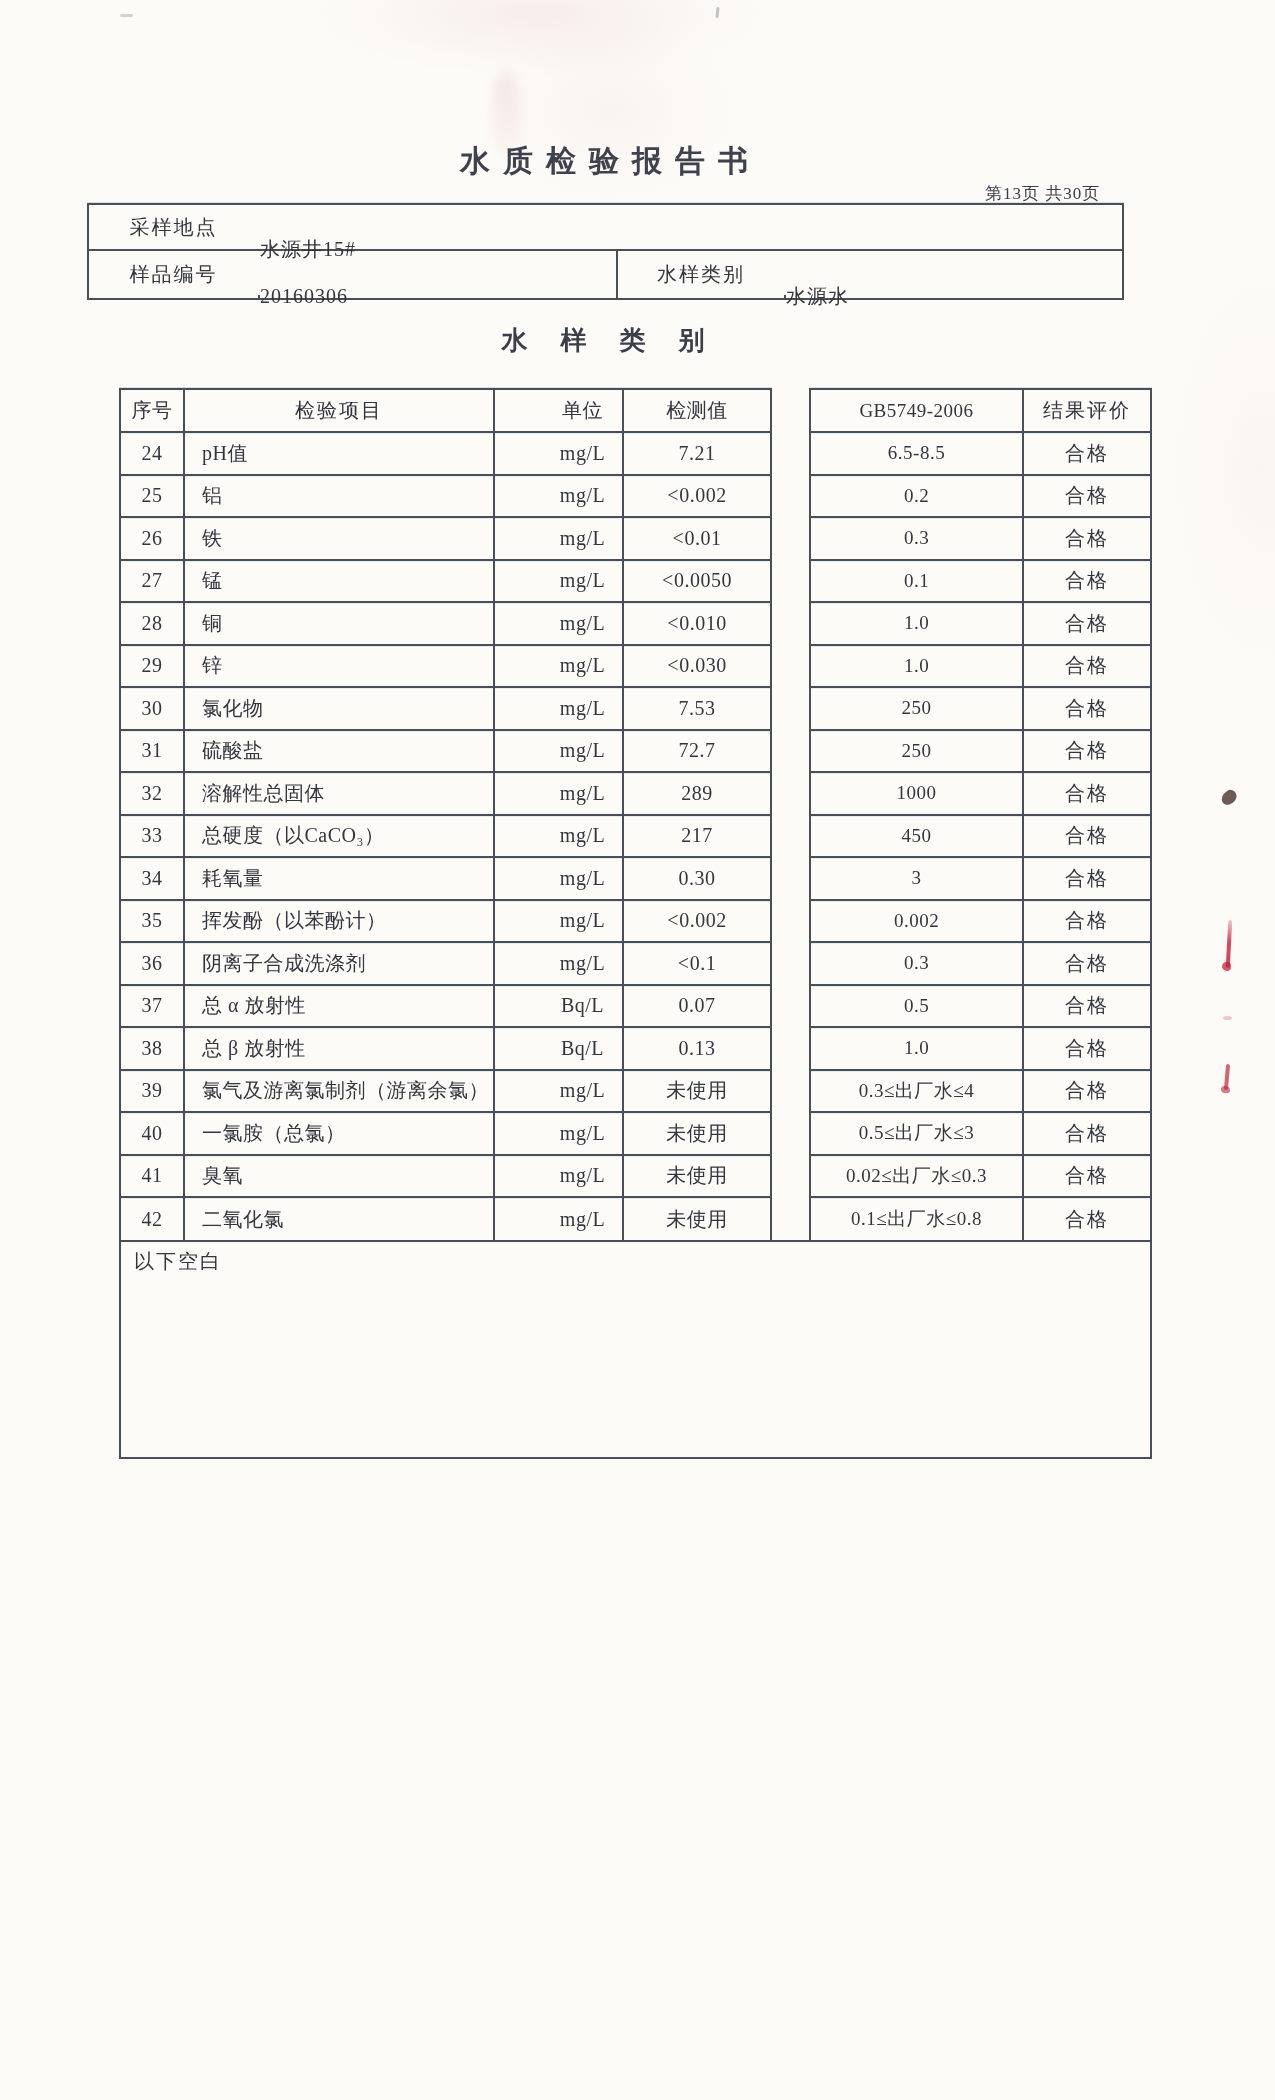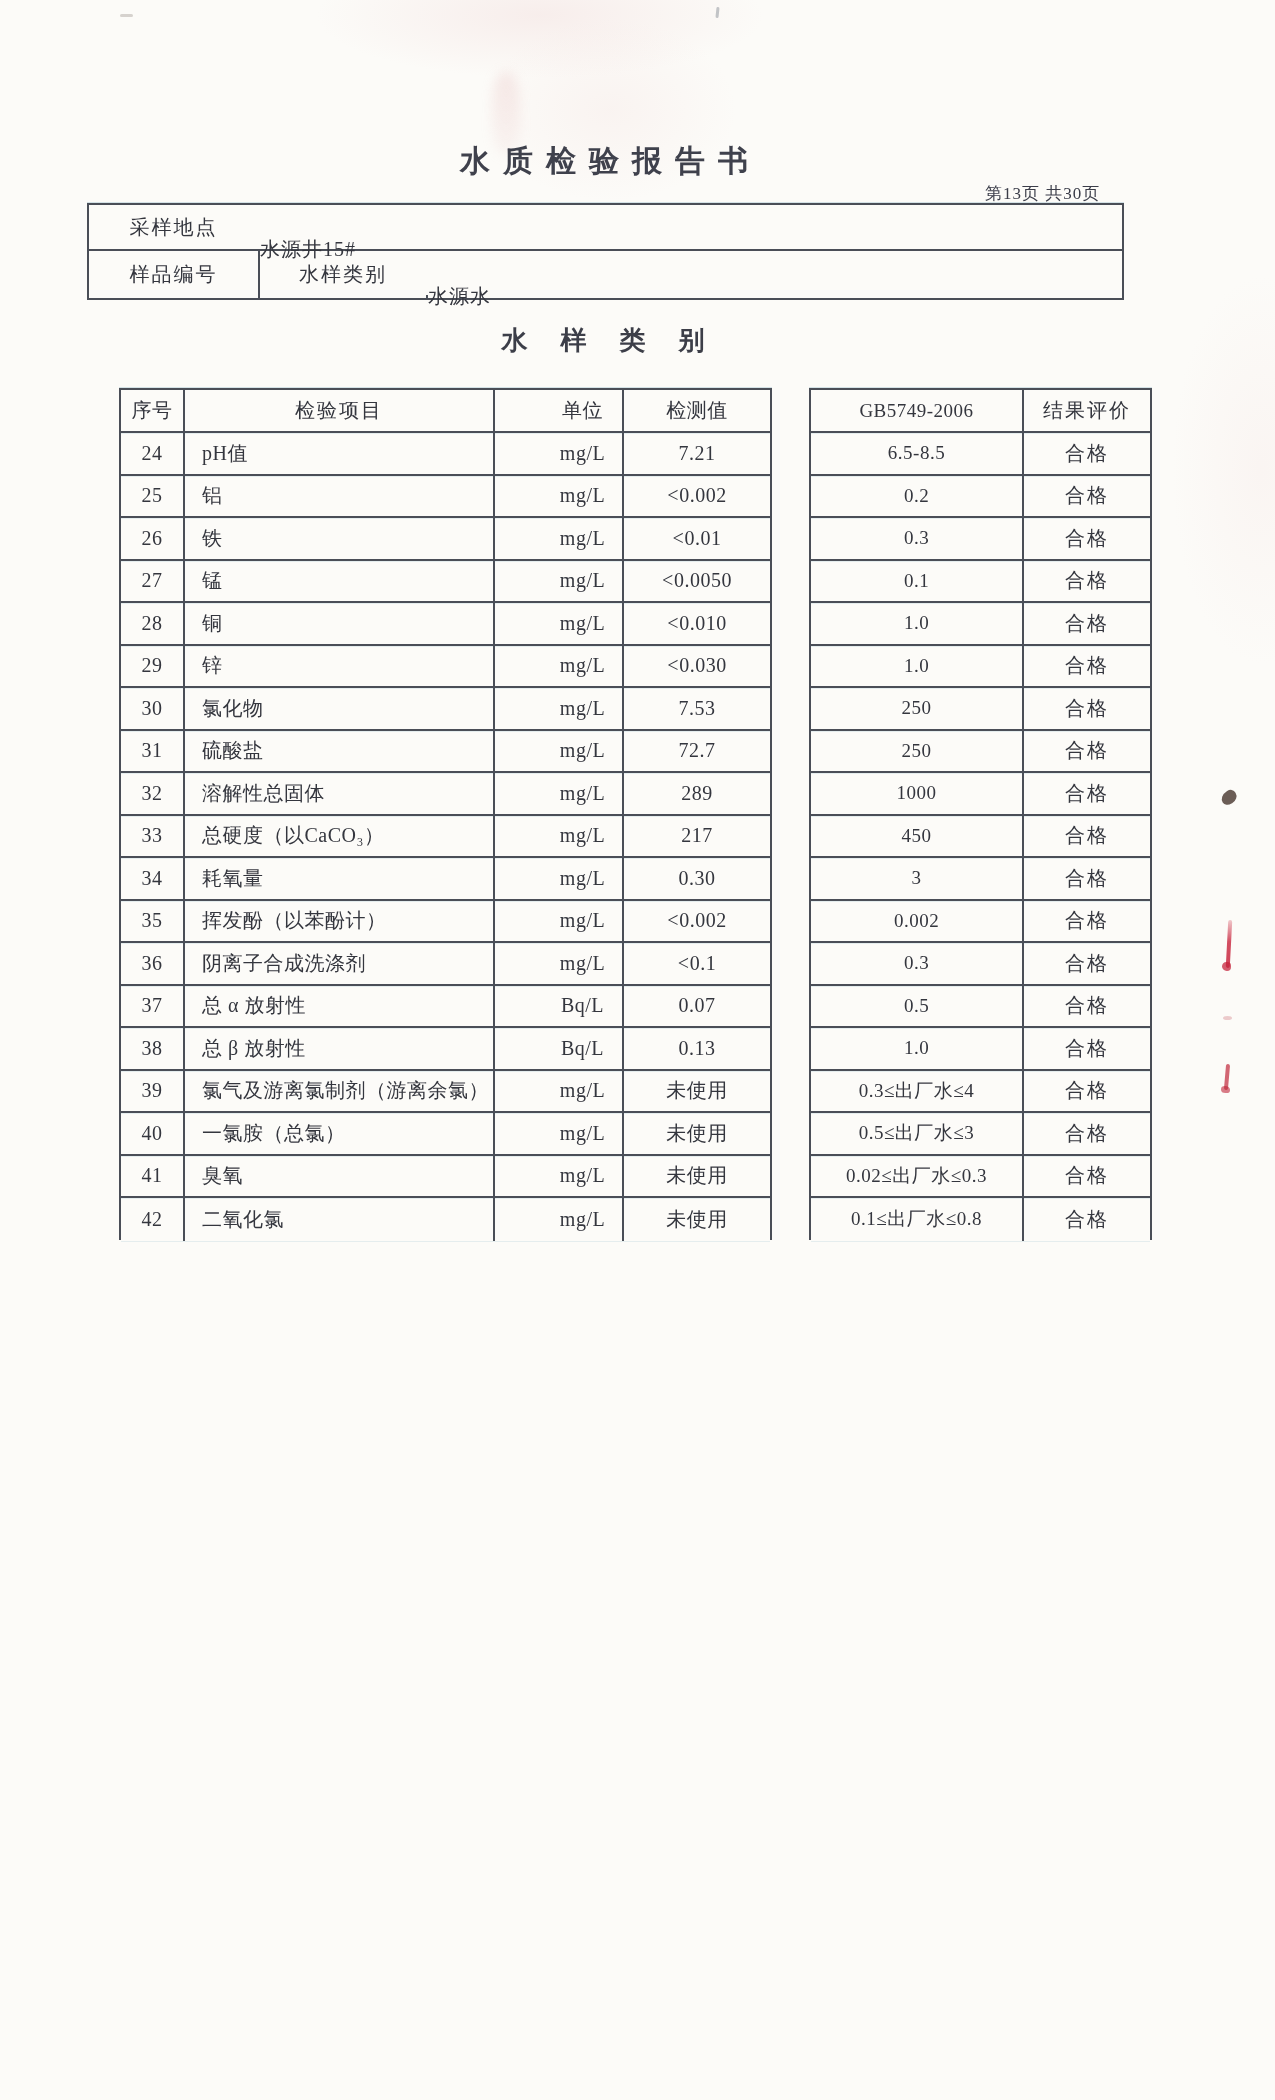--- a/index.html
+++ b/index.html
@@ -126,20 +126,21 @@
   <h1 class="title">水质检验报告书</h1>
   <div class="page-indicator">第13页 共30页</div>
 
   <div class="info-table">
     <div class="info-row r1">
       <div class="info-cell label w-label">采样地点</div>
       <div class="info-cell value grow">水源井15#</div>
     </div>
     <div class="info-row r2">
       <div class="info-cell label w-label">样品编号</div>
+      <div class="info-cell value w-val2">20160306</div>
       <div class="info-cell label w-label2">水样类别</div>
       <div class="info-cell value grow">水源水</div>
     </div>
   </div>
 
   <h2 class="section-heading">水样类别</h2>
 
   <div class="results">
     <div class="results-top">
       <div class="subtable left">
@@ -345,20 +346,23 @@
               <div class="cell c-std">0.02≤出厂水≤0.3</div>
               <div class="cell c-eval">合格</div>
             </div>
             <div class="trow">
               <div class="cell c-std">0.1≤出厂水≤0.8</div>
               <div class="cell c-eval">合格</div>
             </div>
           </div>
       </div>
     </div>
+    <div class="footer-cell">
+      <span>以下空白</span>
+    </div>
   </div>
 
   <div class="artifact dark-speck"></div>
   <div class="artifact red-squiggle"></div>
   <div class="artifact red-squiggle-blob"></div>
   <div class="artifact red-speck-faint"></div>
   <div class="artifact red-mark-low"></div>
   <div class="artifact red-mark-low-blob"></div>
 
 </div>

